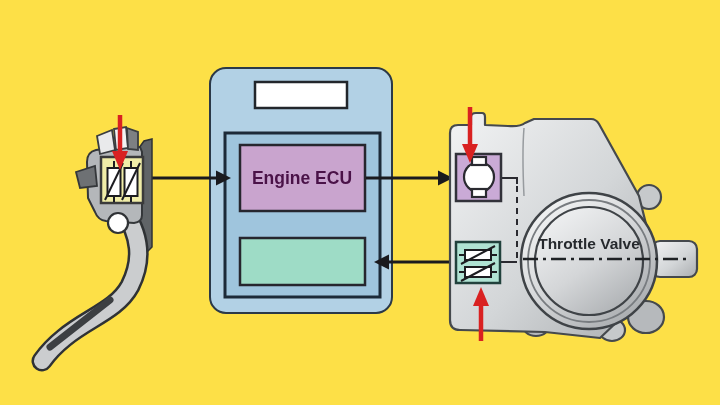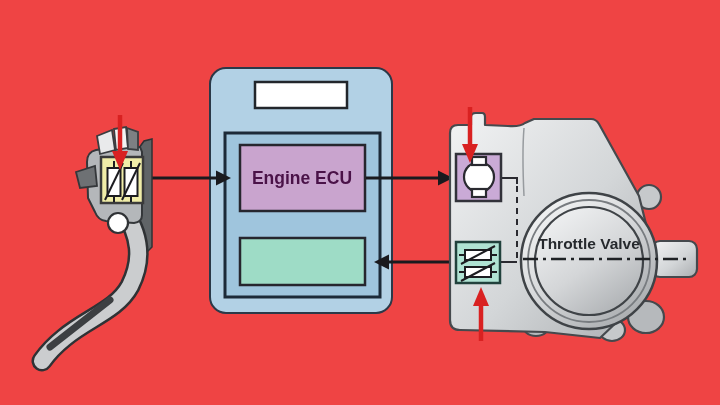--- a/index.html
+++ b/index.html
@@ -1,16 +1,16 @@
 <!DOCTYPE html>
 <html><head>
 <meta charset="utf-8">
 <style>
   html,body{margin:0;padding:0;background:#ffffff;}
-  .stage{position:relative;width:720px;height:405px;background:#ef4444;overflow:hidden;}
+  .stage{position:relative;width:720px;height:405px;background:#fde047;overflow:hidden;}
   svg{display:block;}
   text{font-family:"Liberation Sans","DejaVu Sans",sans-serif;font-weight:bold;}
   .sig{stroke:#1a1a1e;stroke-width:3;fill:none;}
   .sighead{fill:#1a1a1e;stroke:none;}
   .outline{stroke:#45494d;stroke-width:2.2;stroke-linejoin:round;}
 </style>
 </head>
 <body>
 
 <div class="stage">

